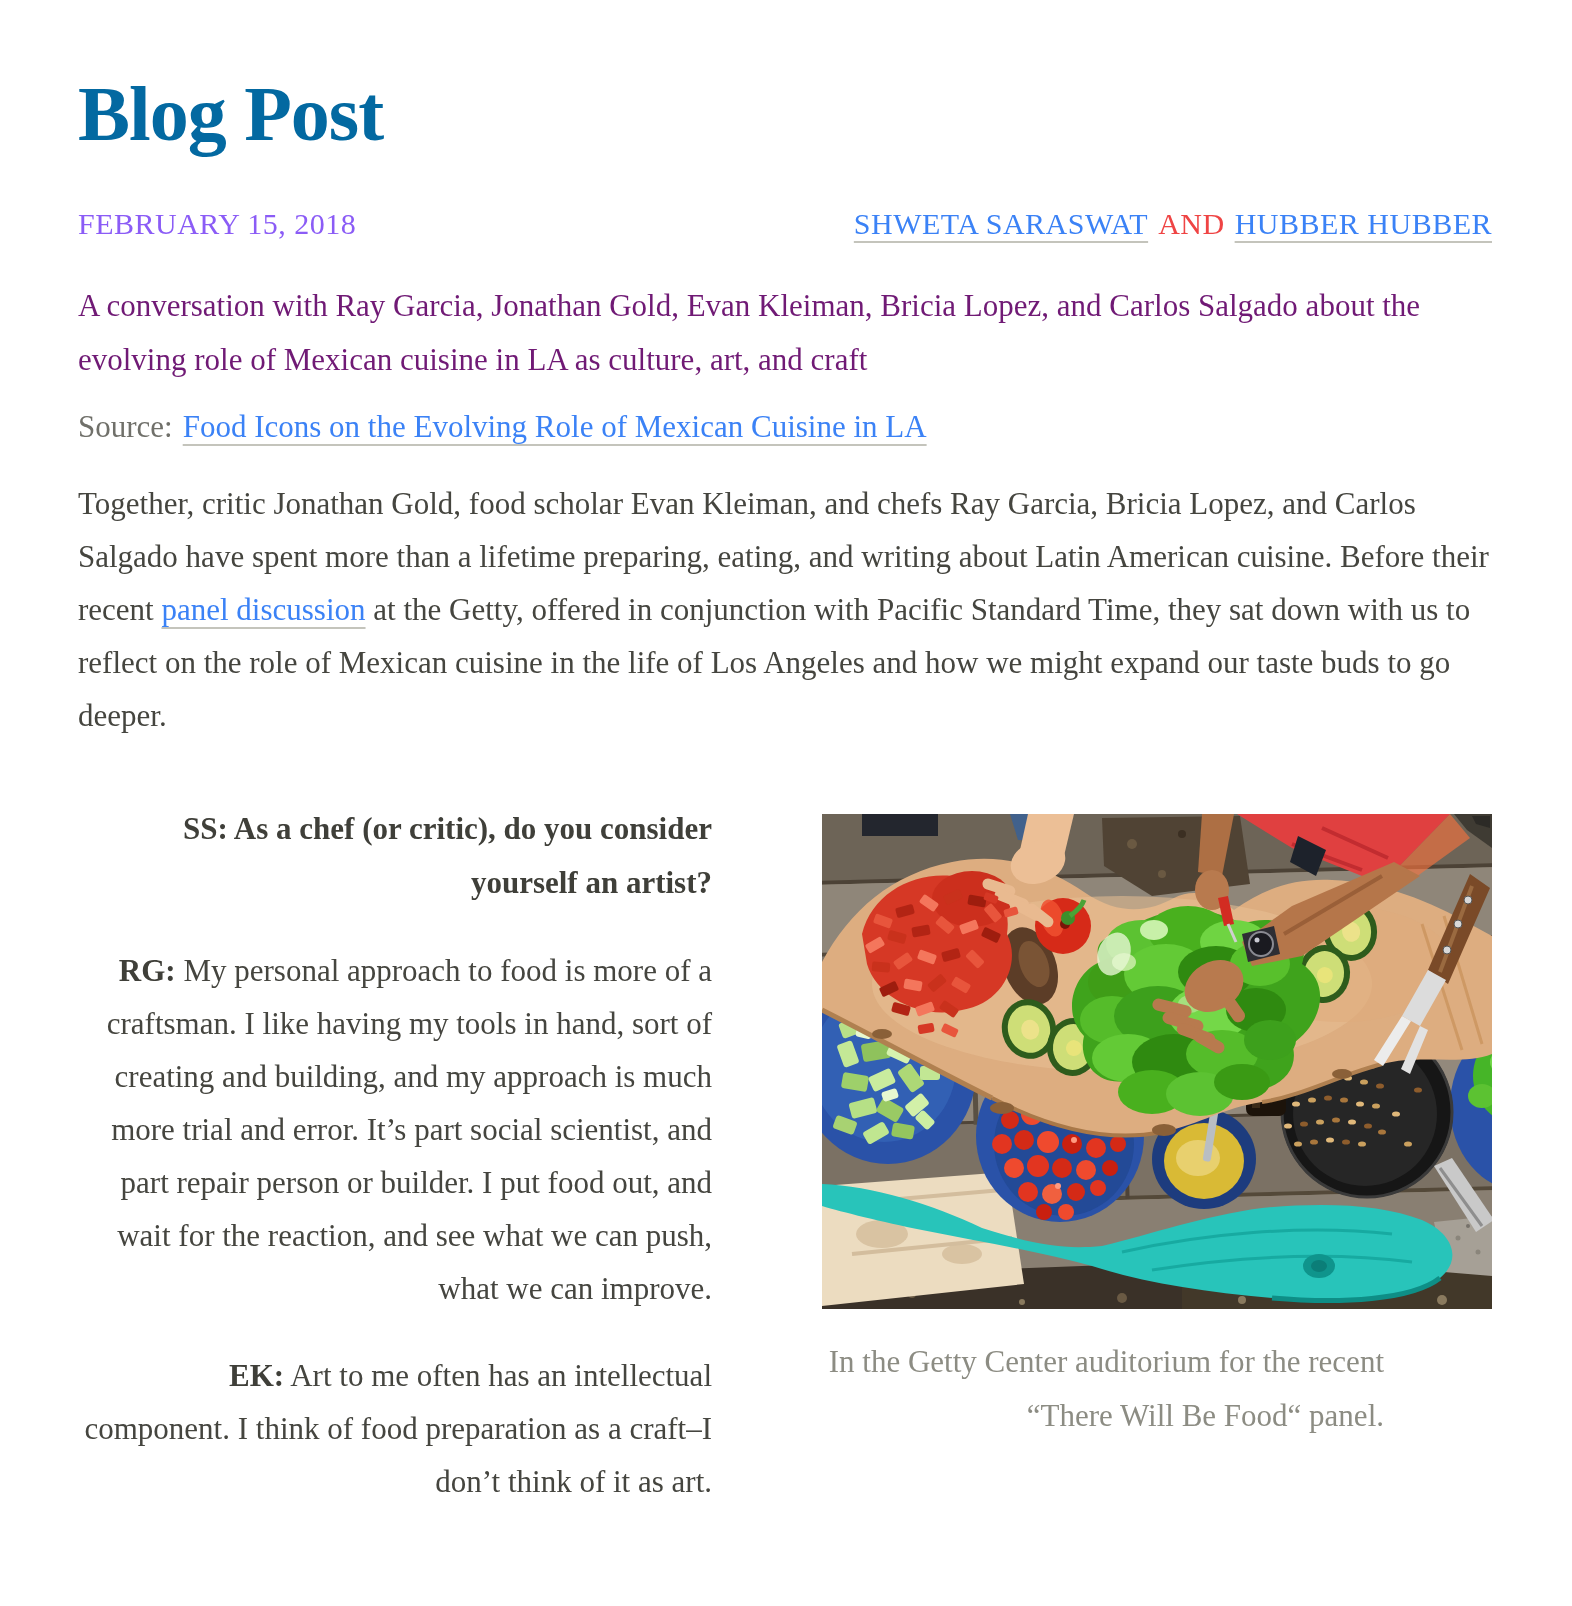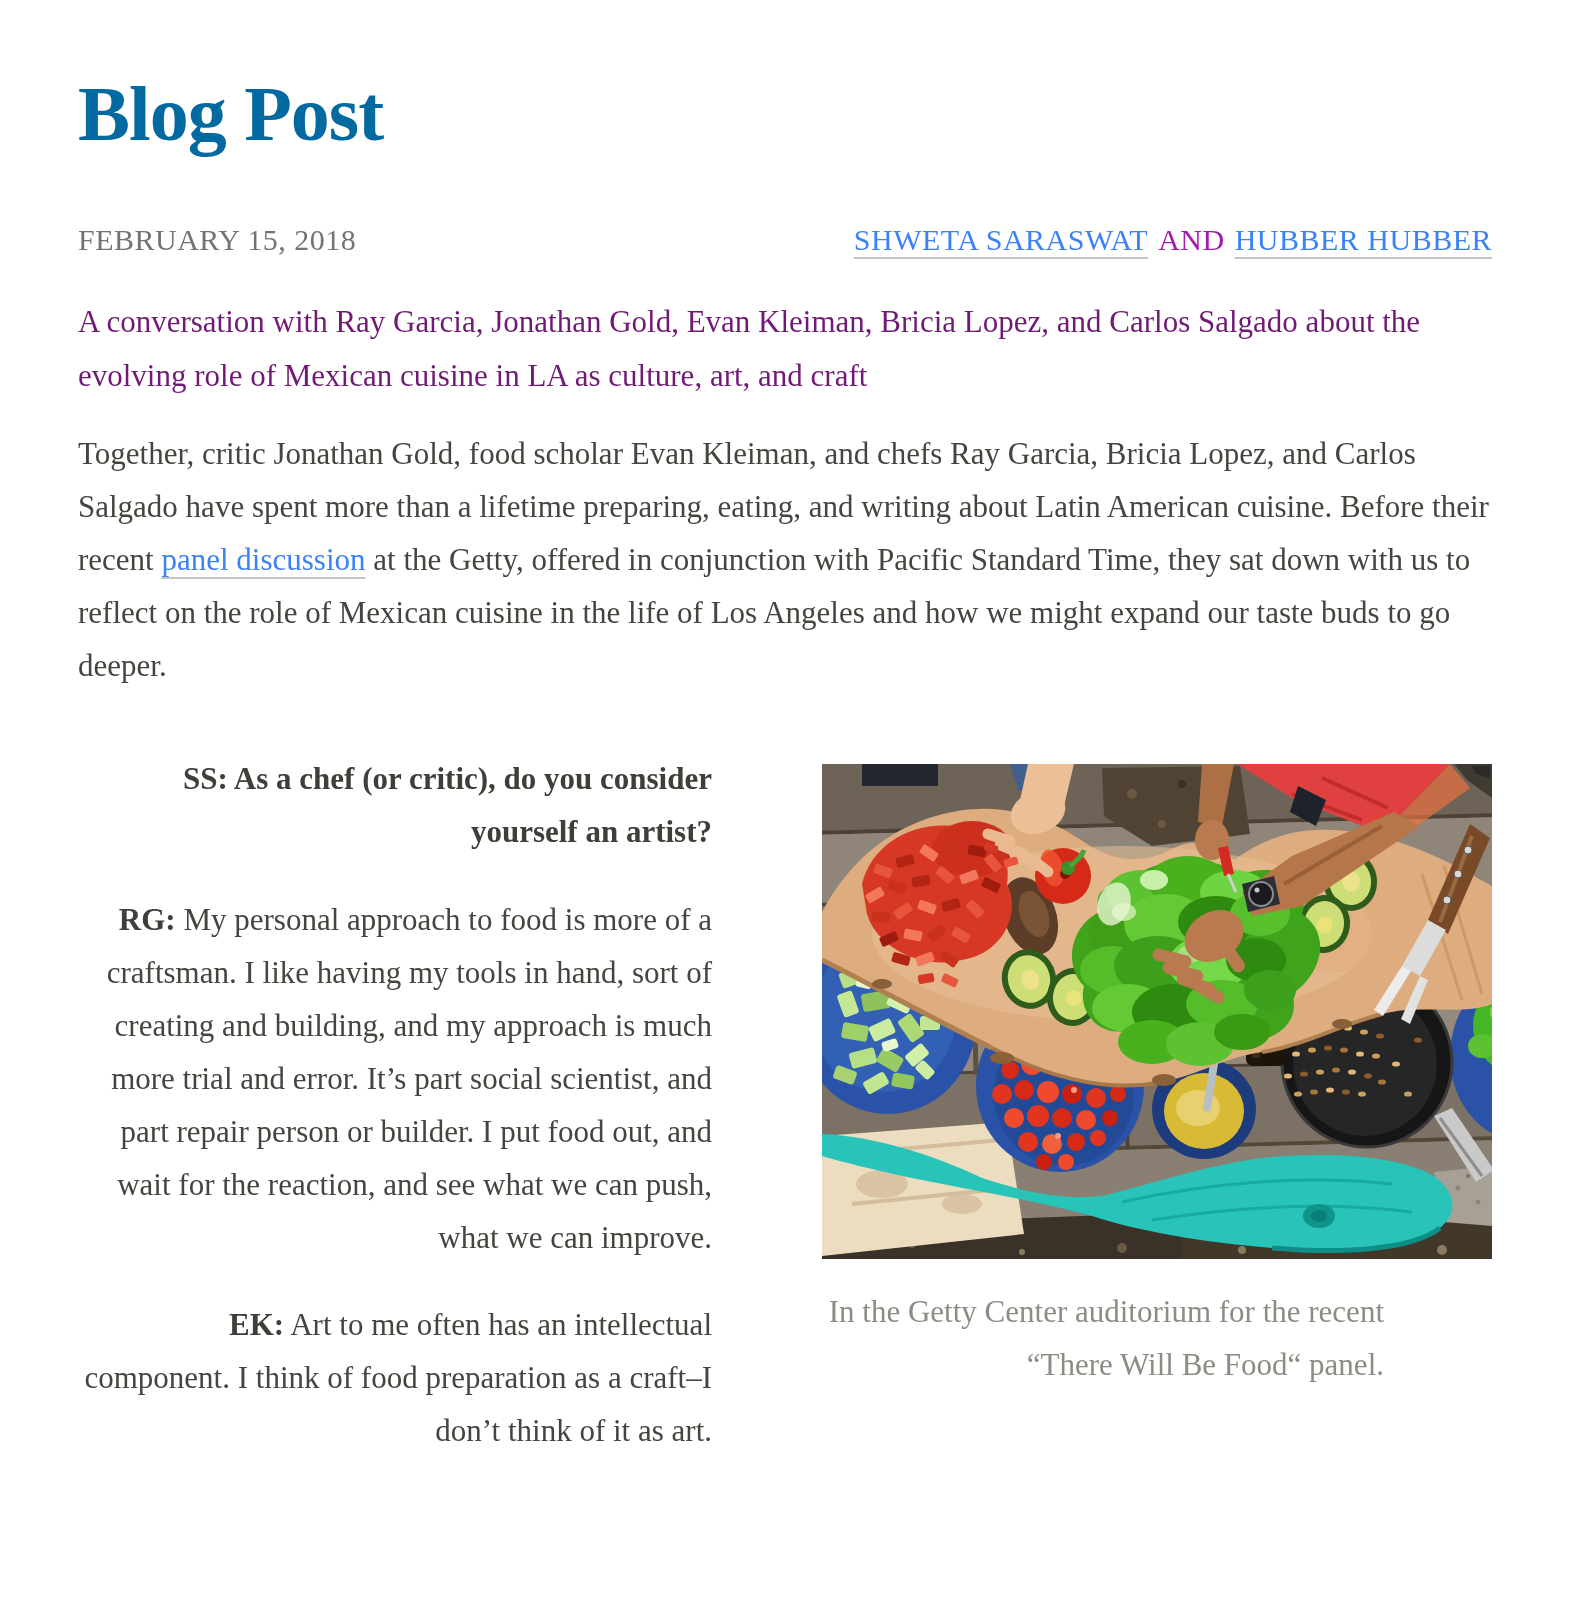--- a/index.html
+++ b/index.html
@@ -1,23 +1,23 @@
 <!DOCTYPE html>
 <html><head>
 <meta charset="utf-8">
 <style>
   html,body{margin:0;padding:0;background:#ffffff;}
   body{width:1572px;font-family:"Liberation Serif","DejaVu Serif",serif;}
   .page{box-sizing:border-box;width:1572px;min-height:1606px;padding:54px 80px 40px 78px;background:#fff;}
   h1.title{margin:16px 0 0;font-size:78px;line-height:1.12;font-weight:700;color:#0369a1;letter-spacing:-1px;}
   .meta{display:flex;justify-content:space-between;align-items:baseline;margin-top:50px;font-size:30px;letter-spacing:0.5px;}
-  .date{color:#737373;margin-top:16px;}
+  .date{color:#8b5cf6;}
   .authors{color:#84847c;}
   a.link, .authors a{color:#3b82f6;text-decoration:underline;text-decoration-color:#c4c4bc;text-decoration-thickness:2px;text-underline-offset:7px;cursor:pointer;}
-  .and{color:#a21caf;margin:4px 10px;}
+  .and{color:#ef4444;margin:4px 10px;}
   p{margin:0;}
   .subtitle{margin-top:38px;max-width:1372px;font-size:31px;line-height:1.73;color:#701a75;}
   .source{margin-top:14px;font-size:31px;line-height:1.7;color:#70706a;}
   .source .src-label{margin-right:10px;}
   .body-par{margin-top:24px;max-width:1418px;font-size:31px;line-height:1.71;color:#45453f;}
   .qa{display:flex;justify-content:space-between;margin-top:60px;text-align:right;}
   .qa-left{width:634px;flex:none;}
   .question{font-size:31px;line-height:1.73;font-weight:700;color:#3f3f39;}
   .answer{margin-top:34px;font-size:31px;line-height:1.71;color:#45453f;}
   .answer strong, .question strong{color:#3f3f39;}
@@ -32,20 +32,21 @@
 
   <h1 class="title">Blog Post</h1>
 
   <div class="meta">
     <div class="date">FEBRUARY 15, 2018</div>
     <div class="authors"><a href="#">SHWETA SARASWAT</a><span class="and">AND</span><a href="#">HUBBER HUBBER</a></div>
   </div>
 
   <p class="subtitle">A conversation with Ray Garcia, Jonathan Gold, Evan Kleiman, Bricia Lopez, and Carlos Salgado about the evolving role of Mexican cuisine in LA as culture, art, and craft</p>
 
+  <p class="source"><span class="src-label">Source:</span><a class="link" href="#">Food Icons on the Evolving Role of Mexican Cuisine in LA</a></p>
 
   <p class="body-par"><span>Together, critic Jonathan Gold, food scholar Evan Kleiman, and chefs Ray Garcia, Bricia Lopez, and Carlos Salgado have spent more than a lifetime preparing, eating, and writing about Latin American cuisine. Before their recent </span><a class="link" href="#">panel discussion</a><span> at the Getty, offered in conjunction with Pacific Standard Time, they sat down with us to reflect on the role of Mexican cuisine in the life of Los Angeles and how we might expand our taste buds to go deeper.</span></p>
 
   <div class="qa">
     <div class="qa-left">
       <p class="question"><strong>SS:</strong><span> As a chef (or critic), do you consider yourself an artist?</span></p>
       <p class="answer"><strong>RG:</strong><span> My personal approach to food is more of a craftsman. I like having my tools in hand, sort of creating and building, and my approach is much more trial and error. It’s part social scientist, and part repair person or builder. I put food out, and wait for the reaction, and see what we can push, what we can improve.</span></p>
       <p class="answer"><strong>EK:</strong><span> Art to me often has an intellectual component. I think of food preparation as a craft–I don’t think of it as art.</span></p>
     </div>
 

